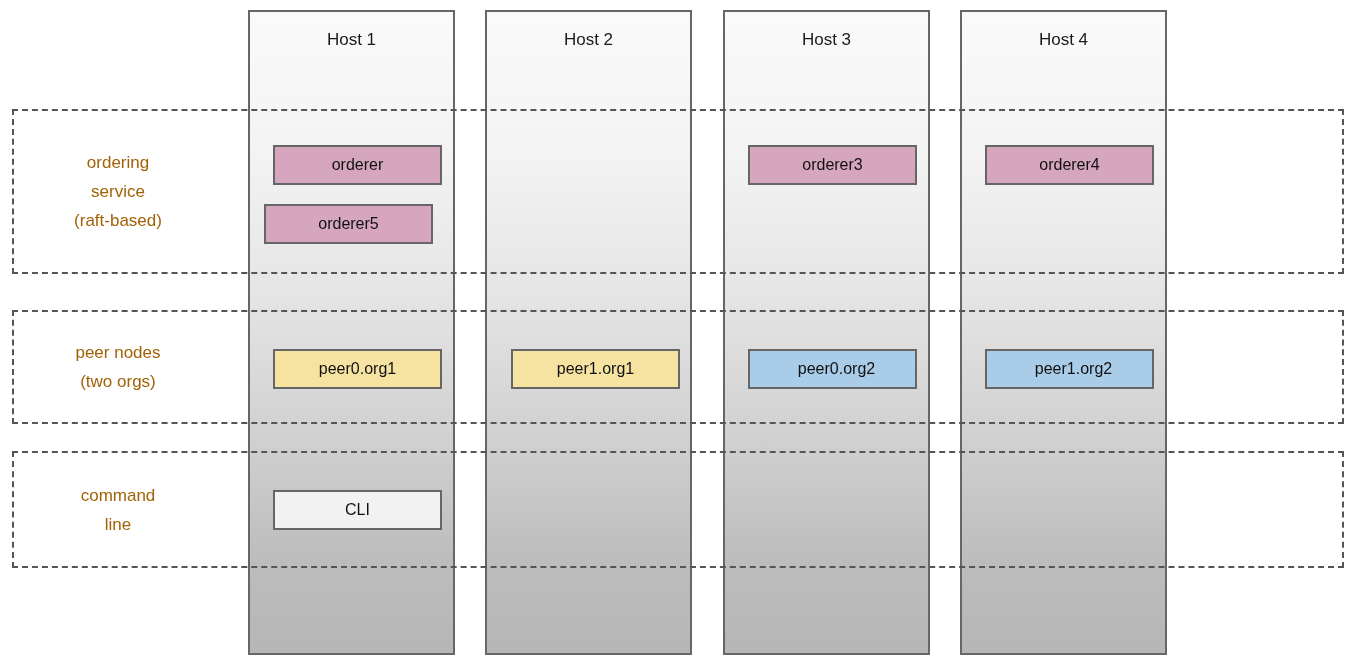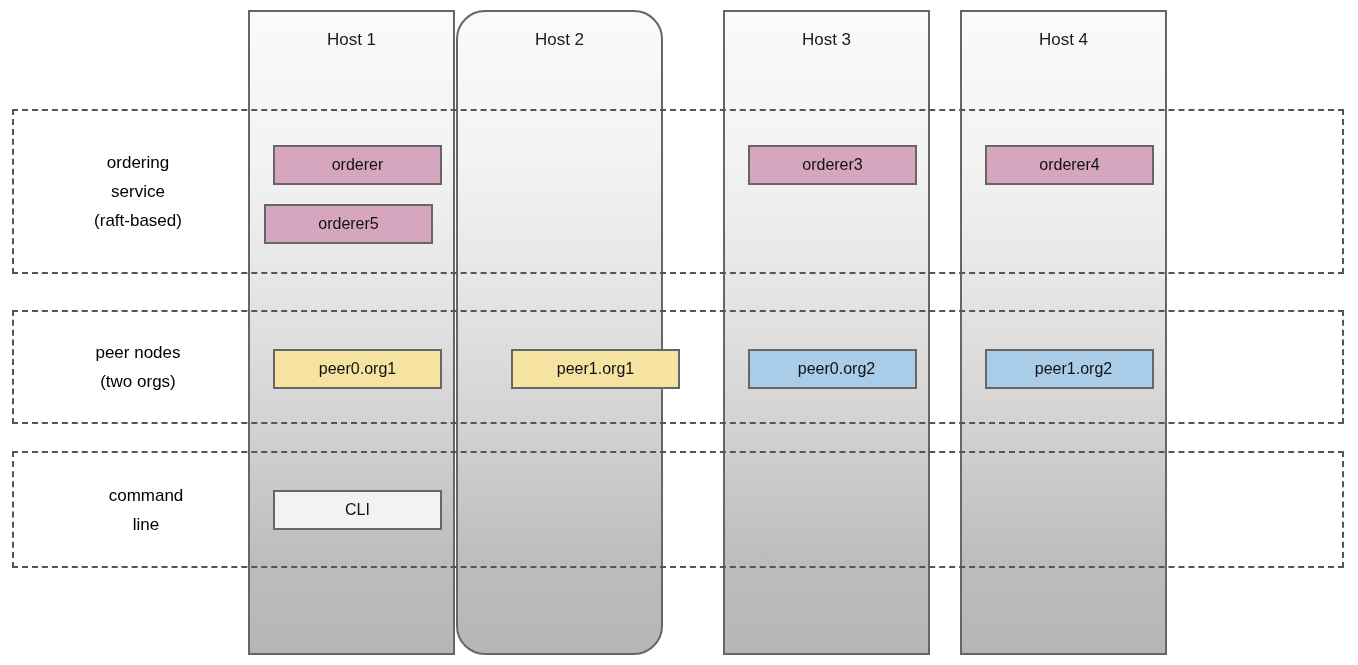--- a/index.html
+++ b/index.html
@@ -73,52 +73,51 @@
     z-index: 2;
     pointer-events: none;
   }
   .band-label {
     position: absolute;
     left: 0;
     width: 236px;
     text-align: center;
     font-size: 17px;
     line-height: 29px;
-    color: #000000;
+    color: #a16207;
     z-index: 4;
     white-space: pre-line;
-    margin-left: 20px;
   }
 </style>
 </head>
 <body>
 
 <div id="canvas">
 
   <div class="band" style="top:109px; height:165px;"></div>
   <div class="band" style="top:310px; height:114px;"></div>
   <div class="band" style="top:451px; height:117px;"></div>
 
   <div class="band-label" style="top:148px;">ordering
 service
 (raft-based)</div>
   <div class="band-label" style="top:338px;">peer nodes
 (two orgs)</div>
-  <div class="band-label" style="top:481px;padding-left:8px;">command
+  <div class="band-label" style="top:481px;">command
 line</div>
 
   <div class="host-col" style="left:248px;">
     <div class="host-title">Host 1</div>
   </div>
   <div class="node orderer" style="left:273px; top:145px;">orderer</div>
   <div class="node orderer" style="left:264px; top:204px;">orderer5</div>
   <div class="node peer-org1" style="left:273px; top:349px;">peer0.org1</div>
   <div class="node cli" style="left:273px; top:490px;">CLI</div>
 
-  <div class="host-col" style="left:456px;border-radius:29px;">
+  <div class="host-col" style="left:485px;">
     <div class="host-title">Host 2</div>
   </div>
   <div class="node peer-org1" style="left:511px; top:349px;">peer1.org1</div>
 
   <div class="host-col" style="left:723px;">
     <div class="host-title">Host 3</div>
   </div>
   <div class="node orderer" style="left:748px; top:145px;">orderer3</div>
   <div class="node peer-org2" style="left:748px; top:349px;">peer0.org2</div>
 

